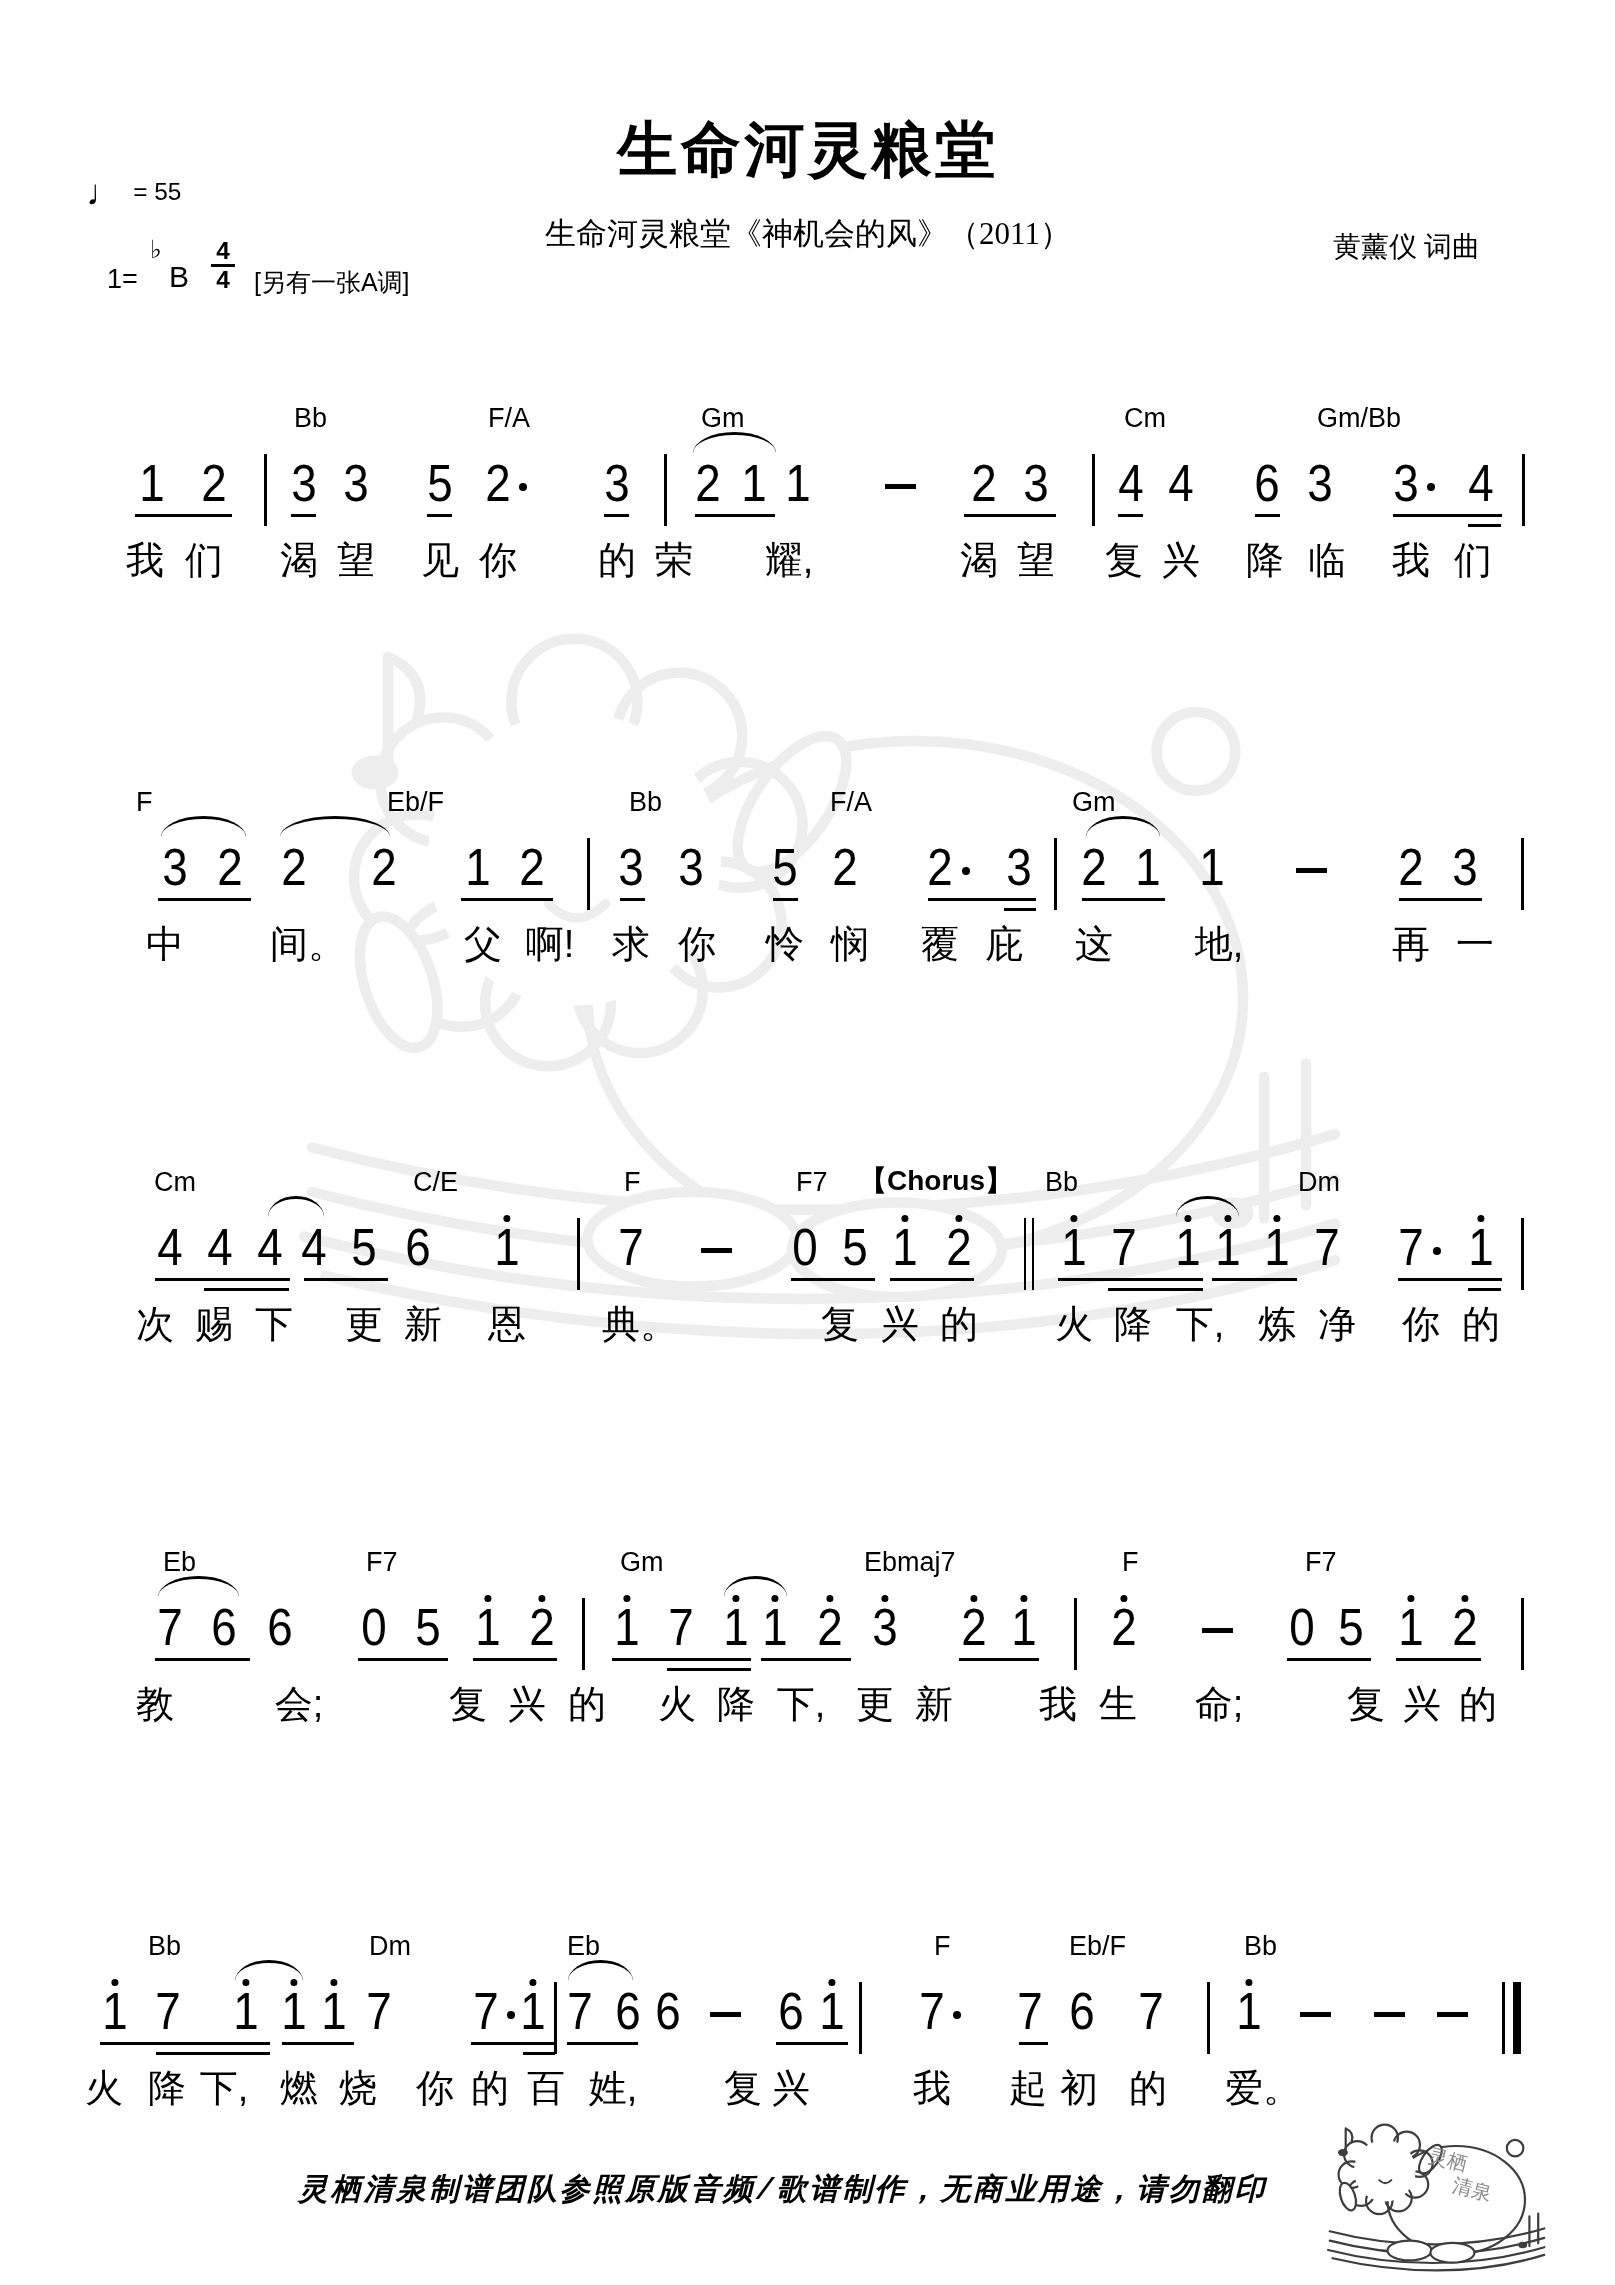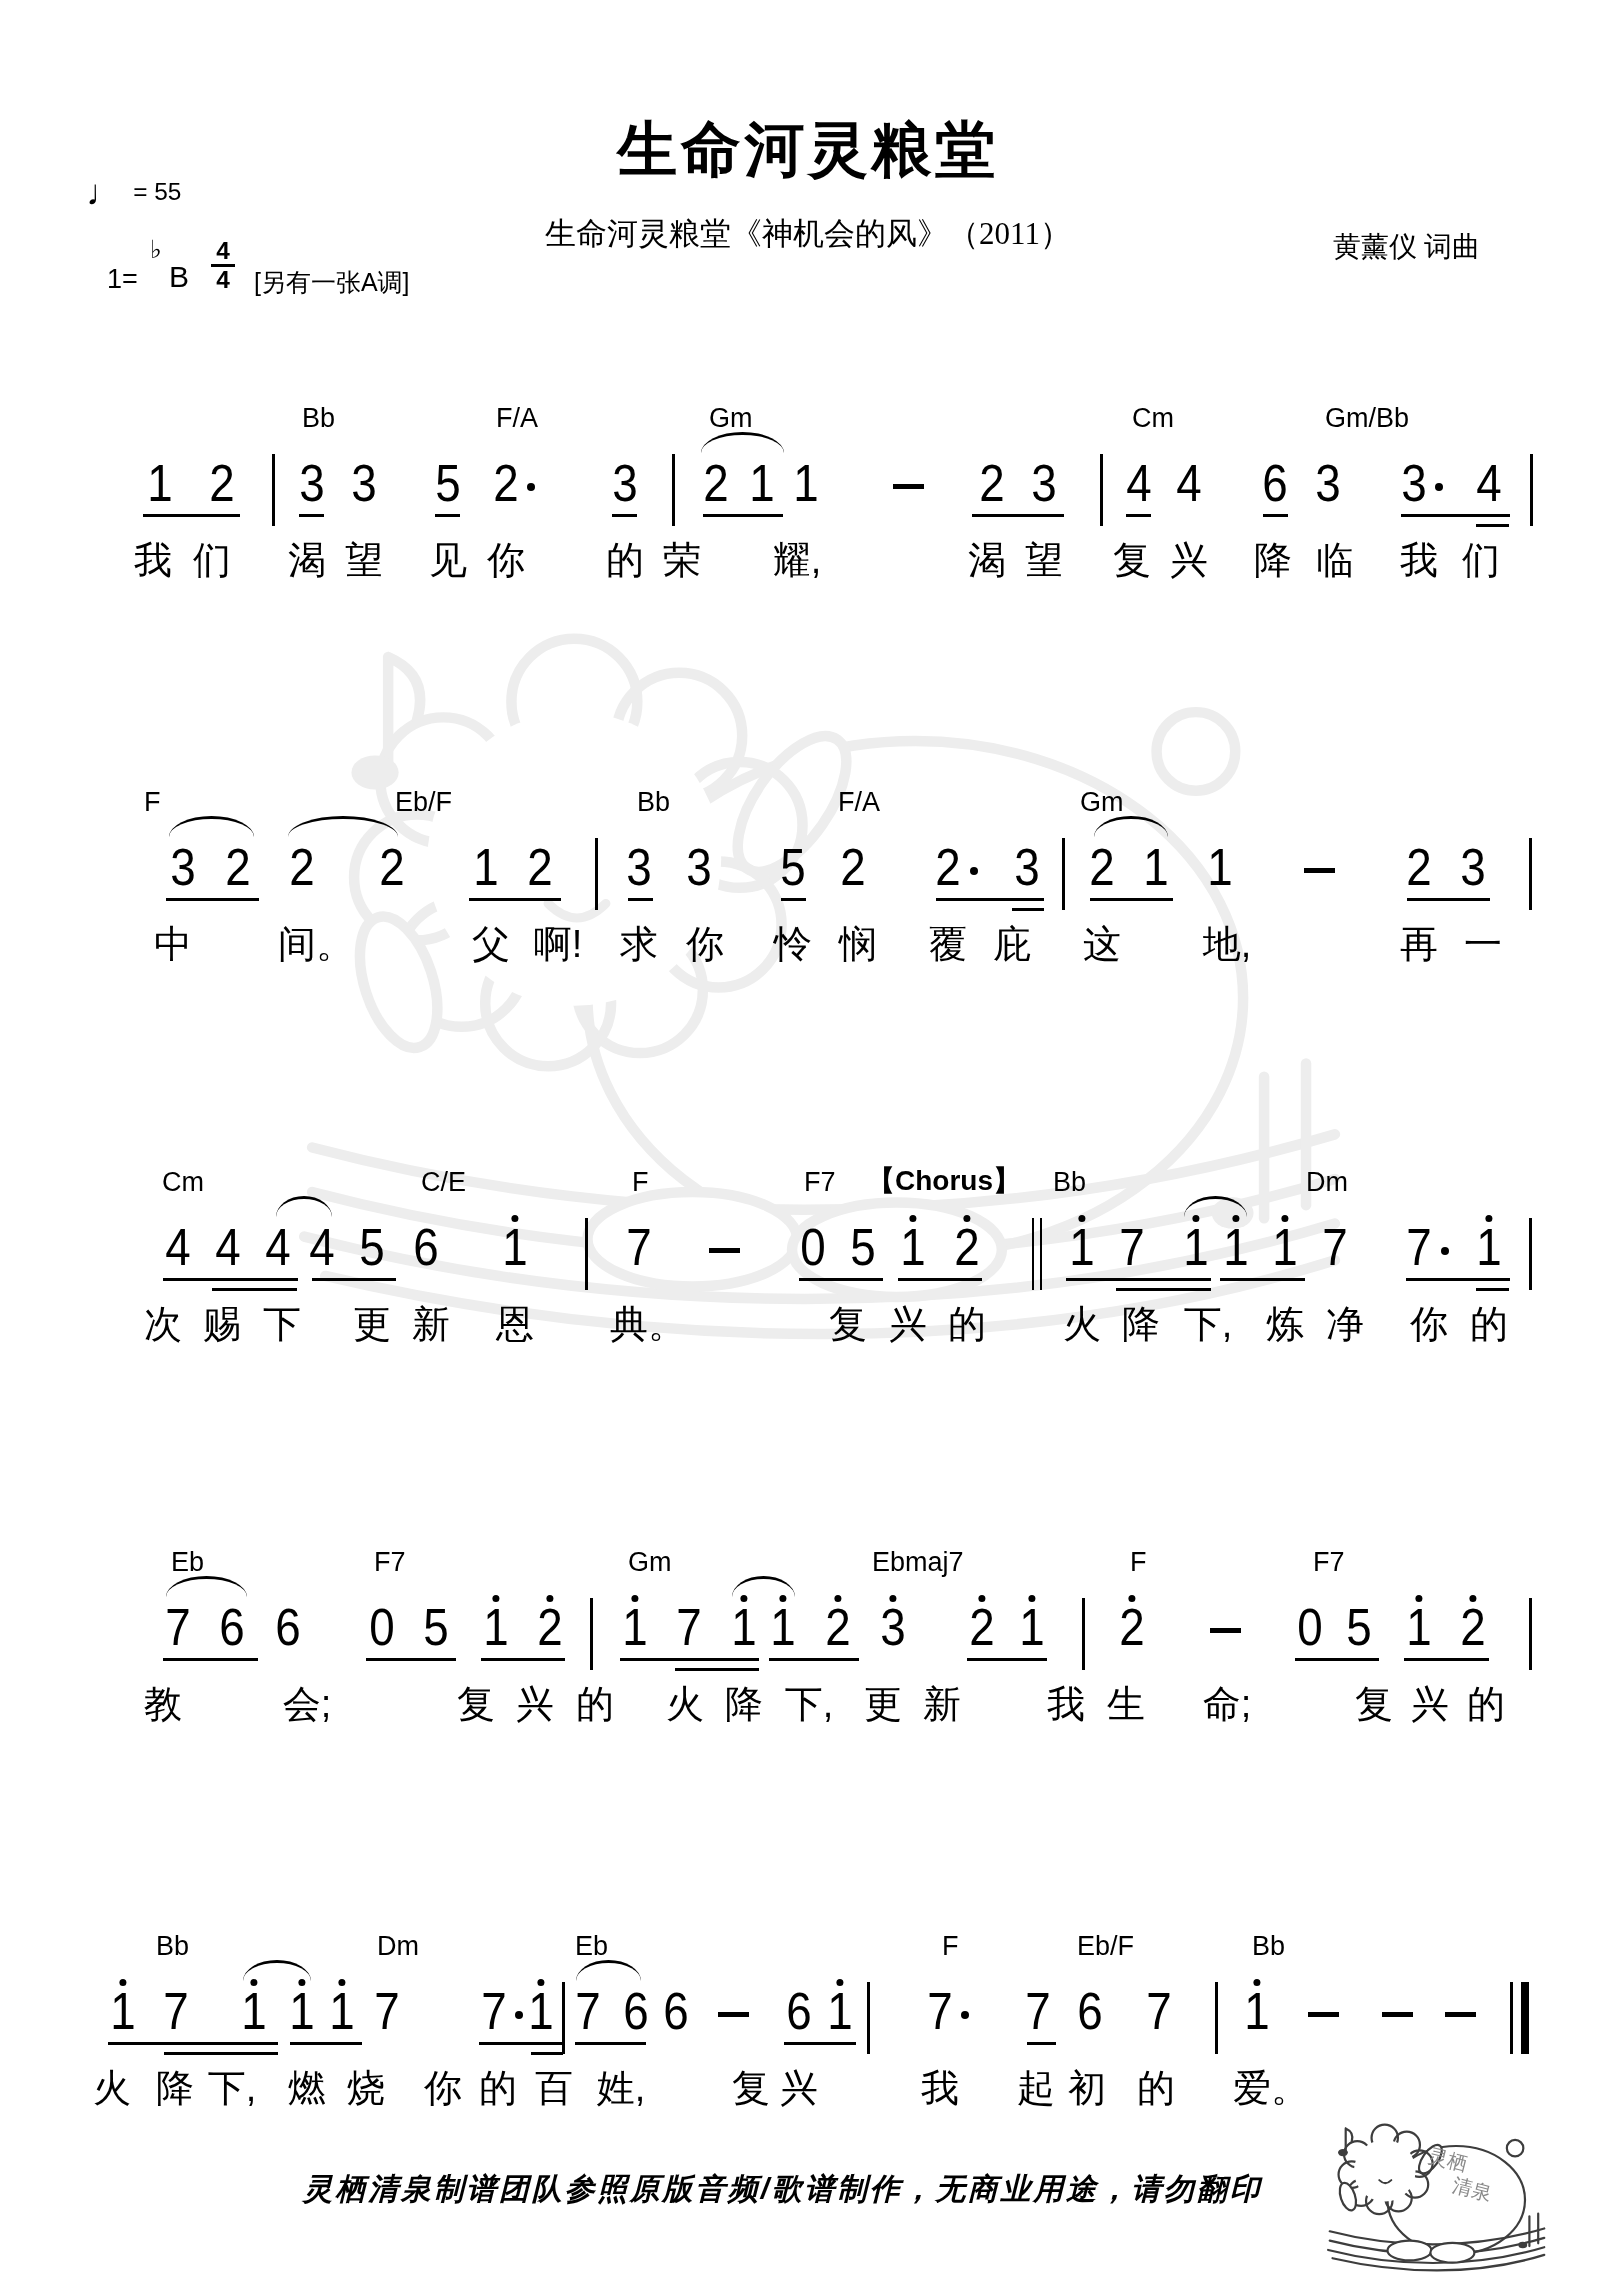--- a/index.html
+++ b/index.html
@@ -19,39 +19,39 @@
          font-family:"Liberation Serif",serif;}
   .keyrow{position:absolute;left:107px;top:233px;height:72px;}
   .keyrow .kprefix{position:absolute;left:0;top:31px;font-size:27px;}
   .keyrow .kflat{position:absolute;left:43px;top:1.8px;font-size:25px;}
   .keyrow .kletter{position:absolute;left:62px;top:27px;font-size:30px;}
   .timesig{position:absolute;left:98px;top:5.4px;width:36px;text-align:center;}
   .timesig .tnum{font-size:24.4px;font-weight:bold;line-height:26px;display:block;}
   .timesig .tline{display:block;width:23.5px;height:2.7px;background:#000;margin:0 auto;}
   .keynote{position:absolute;left:147px;top:33px;font-size:25px;white-space:nowrap;}
   
-  .sheet{position:absolute;left:8px;top:0;width:1500px;height:2285px;z-index:2;}
+  .sheet{position:absolute;left:0;top:0;width:1500px;height:2285px;z-index:2;}
   .system{position:absolute;left:0;width:1616px;height:192px;}
   .chord{position:absolute;top:0;font-size:27px;white-space:nowrap;}
   .seclabel{position:absolute;top:-5.4px;font-size:28px;font-weight:bold;white-space:nowrap;}
   .note{position:absolute;top:54px;font-size:52px;line-height:52px;
         transform:translateX(-50%) scaleX(.88);white-space:nowrap;}
   .hidot{position:absolute;top:48px;width:7.2px;height:7.2px;border-radius:50%;
         background:#000;transform:translateX(-50%);}
   .dadot{position:absolute;top:80px;width:8.1px;height:8.1px;border-radius:50%;background:#000;}
   .ndash{position:absolute;top:81px;height:5.4px;background:#000;}
   .beam{position:absolute;height:3.2px;background:#000;}
   .tie{position:absolute;top:29px;height:18px;border-top:3.2px solid #000;
        border-radius:50% 50% 0 0/100% 100% 0 0;}
   .bar{position:absolute;top:51px;height:72px;background:#000;}
   .lyr{position:absolute;top:132px;font-size:38px;white-space:nowrap;
        transform:translateX(-50%);}
   
   .credit{position:absolute;left:0;top:2169px;width:1565px;text-align:center;
-       font-size:30px;font-weight:bold;font-style:italic;letter-spacing:2.7px;}
+       font-size:30px;font-weight:bold;font-style:italic;letter-spacing:2.7px;font-family:Liberation Mono, monospace;}
   .watermark{position:absolute;left:299px;top:579px;width:1049px;height:796px;z-index:1;}
   .logo{position:absolute;left:1323px;top:2113px;width:228px;height:165px;z-index:3;}
 </style>
 </head>
 <body>
 
 <div class="page">
 
   <svg width="0" height="0" style="position:absolute" aria-hidden="true">
     <defs>

